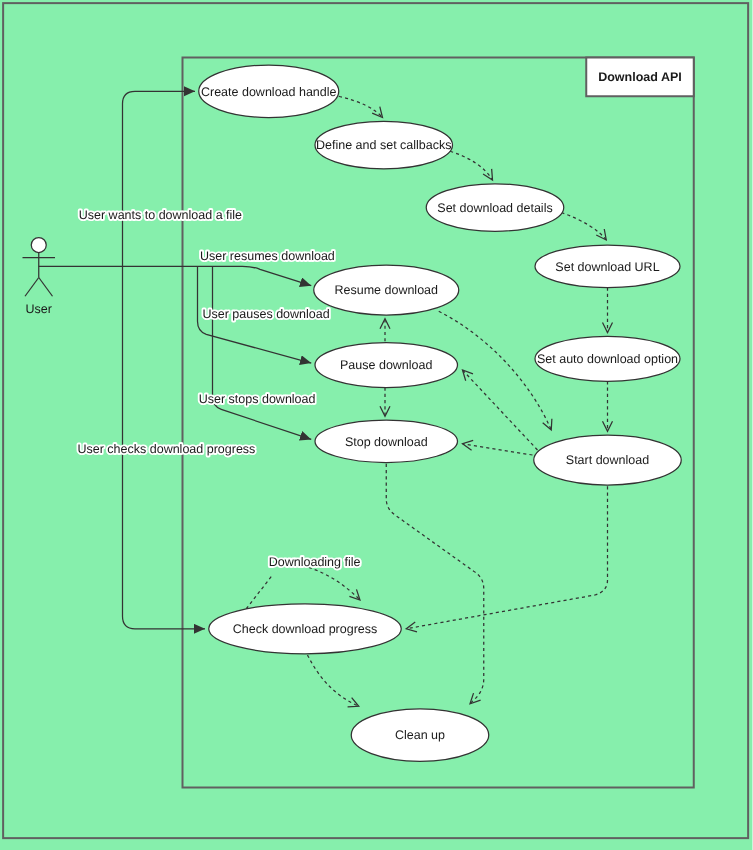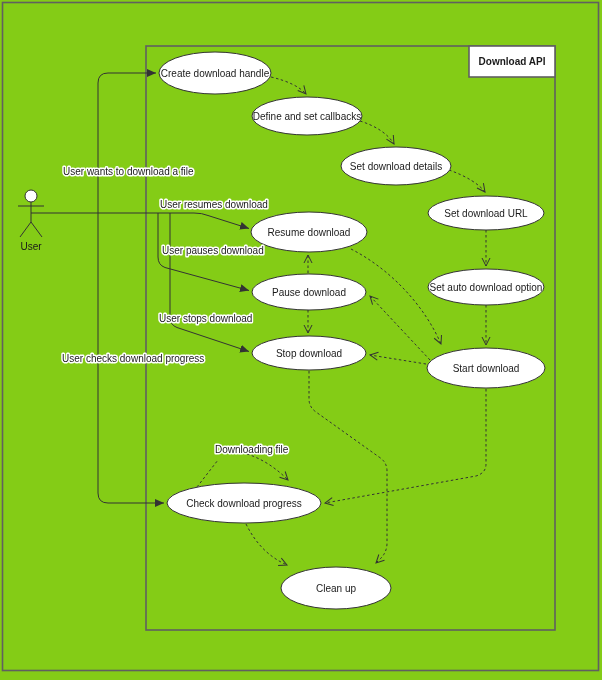--- a/index.html
+++ b/index.html
@@ -1,16 +1,16 @@
 <!DOCTYPE html>
 <html><head>
 <meta charset="utf-8">
 <style>
   html,body{margin:0;padding:0;background:#ffffff;}
-  .stage{position:relative;width:602px;height:680px;background:#84cc16;
+  .stage{position:relative;width:602px;height:680px;background:#86efac;
          font-family:"Liberation Sans", sans-serif;}
   svg{display:block;}
   .shape{fill:#ffffff;stroke:#333333;stroke-width:1;}
   .solidline{fill:none;stroke:#333333;stroke-width:1;}
   .dashline{fill:none;stroke:#333333;stroke-width:1;stroke-dasharray:2.5 2.5;}
   .frame{fill:none;stroke:#606060;stroke-width:1.6;}
   .titlebox{fill:#ffffff;stroke:#606060;stroke-width:1.6;}
   text{fill:#1a1a1a;font-size:10px;font-family:"Liberation Sans", sans-serif;}
   .uc-label{text-anchor:middle;}
   .edge-label{paint-order:stroke;stroke:#ffffff;stroke-width:3px;stroke-linejoin:round;}

